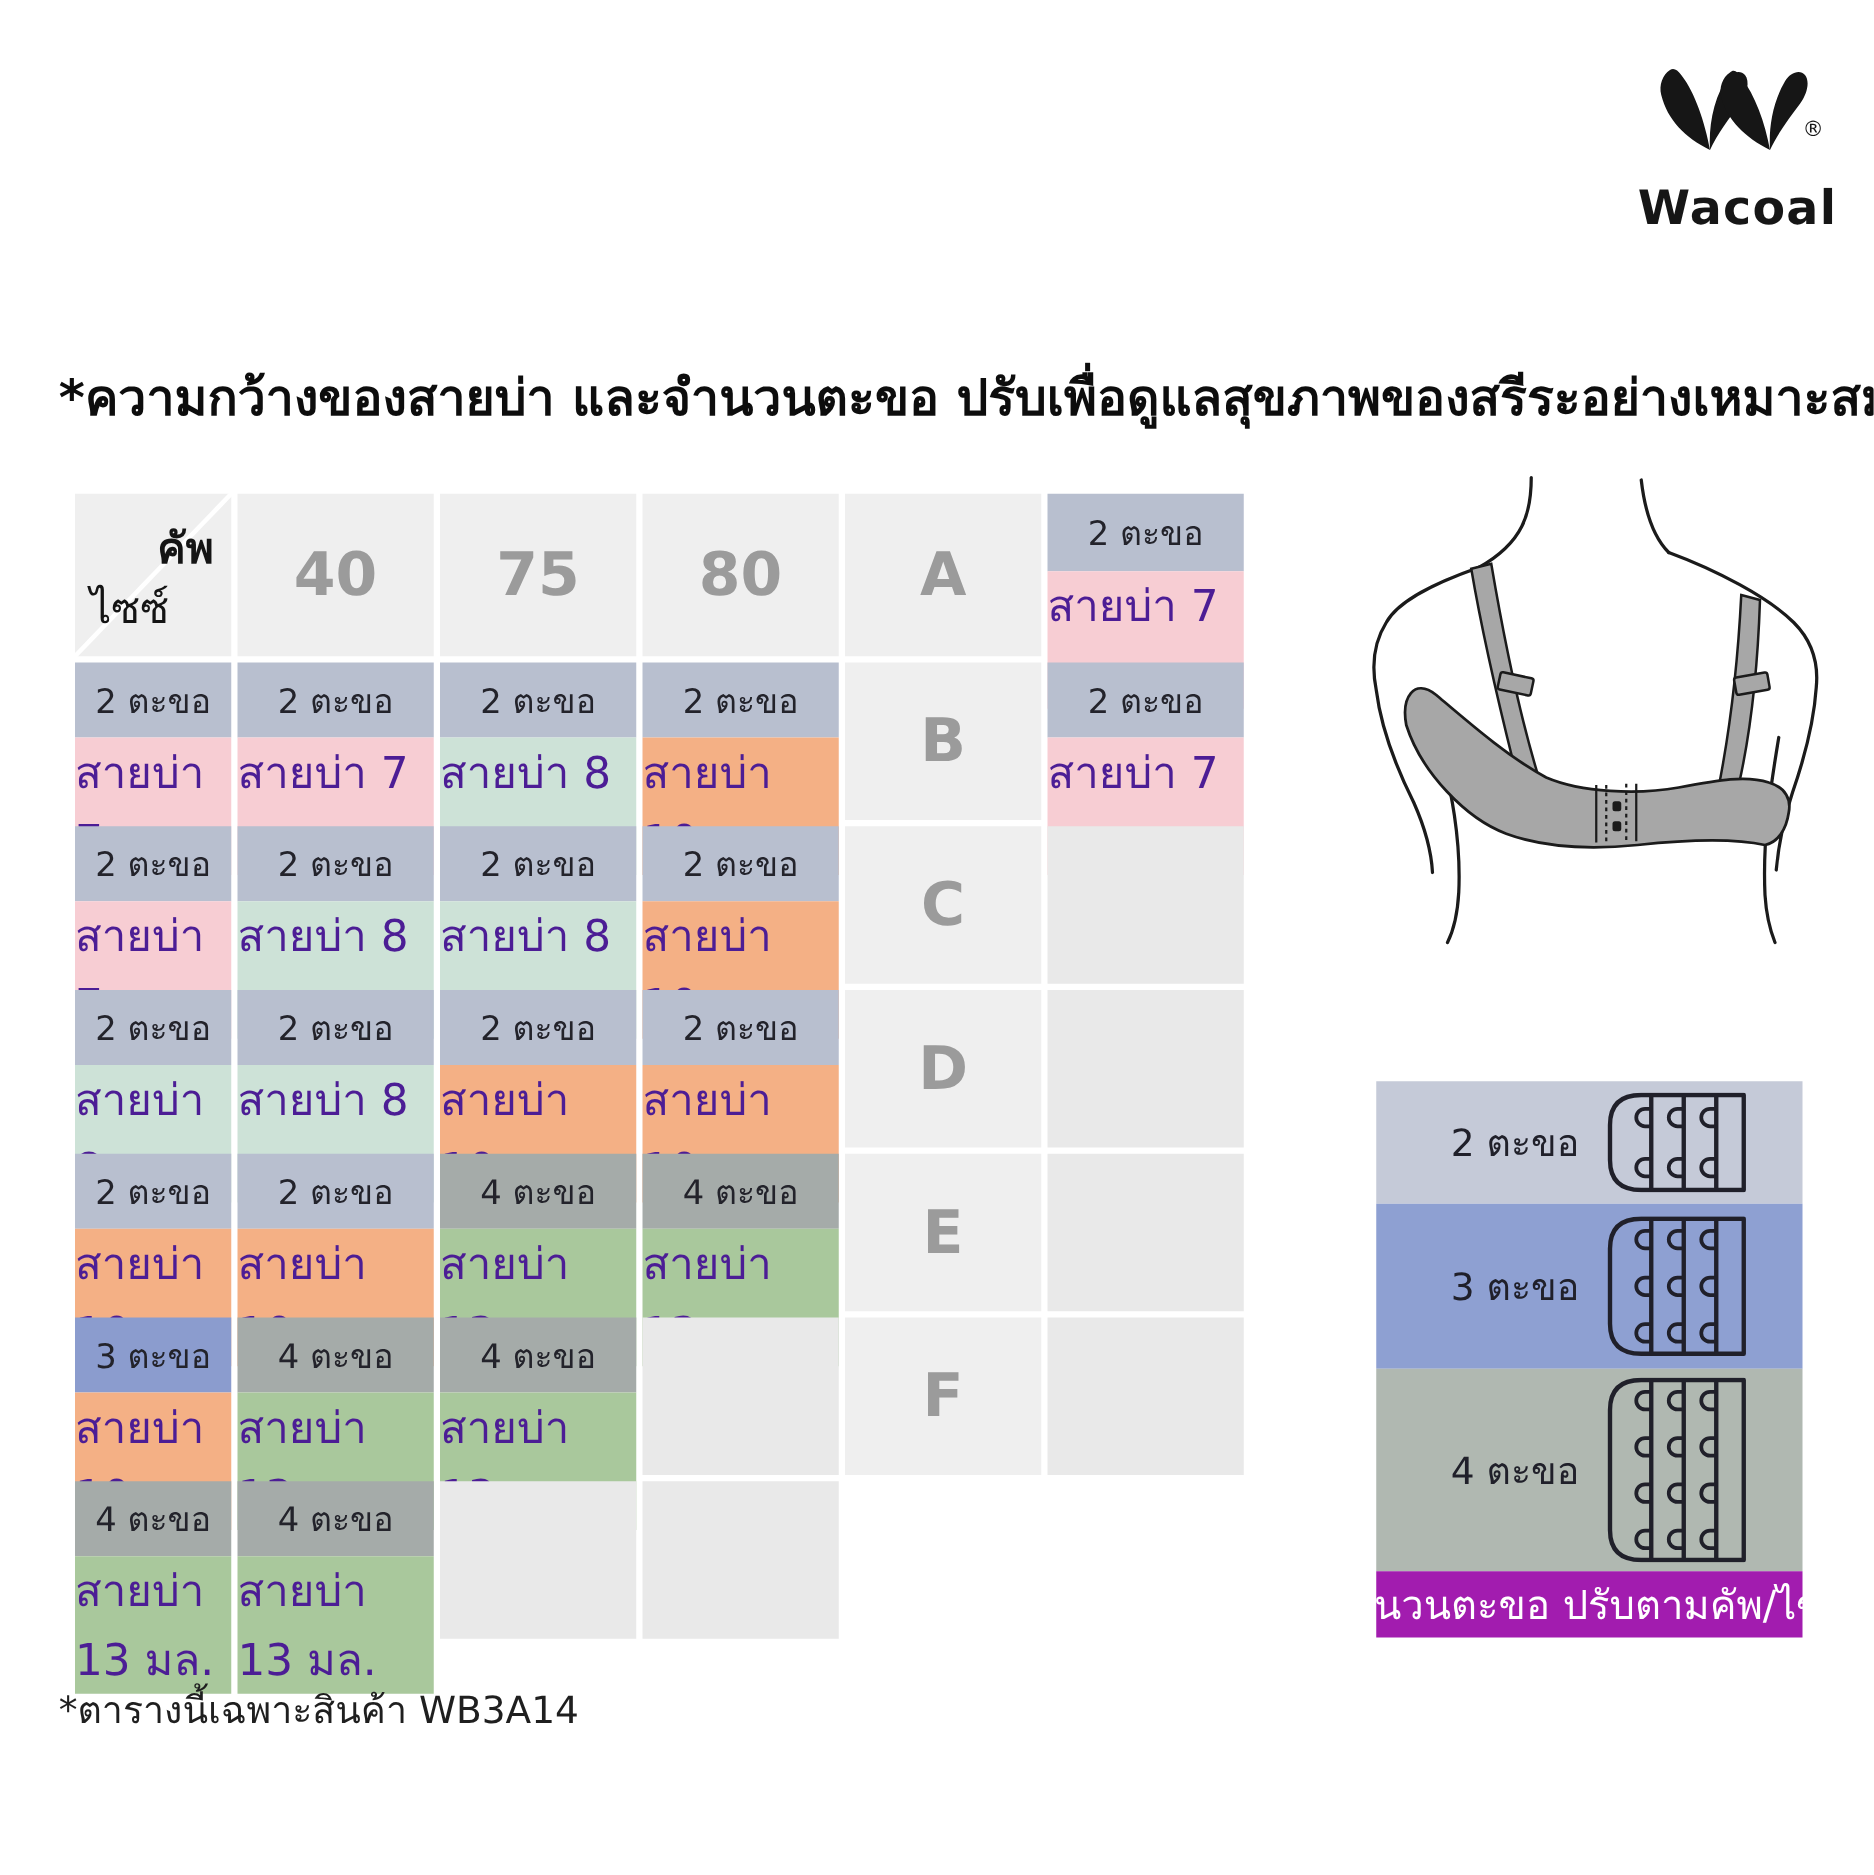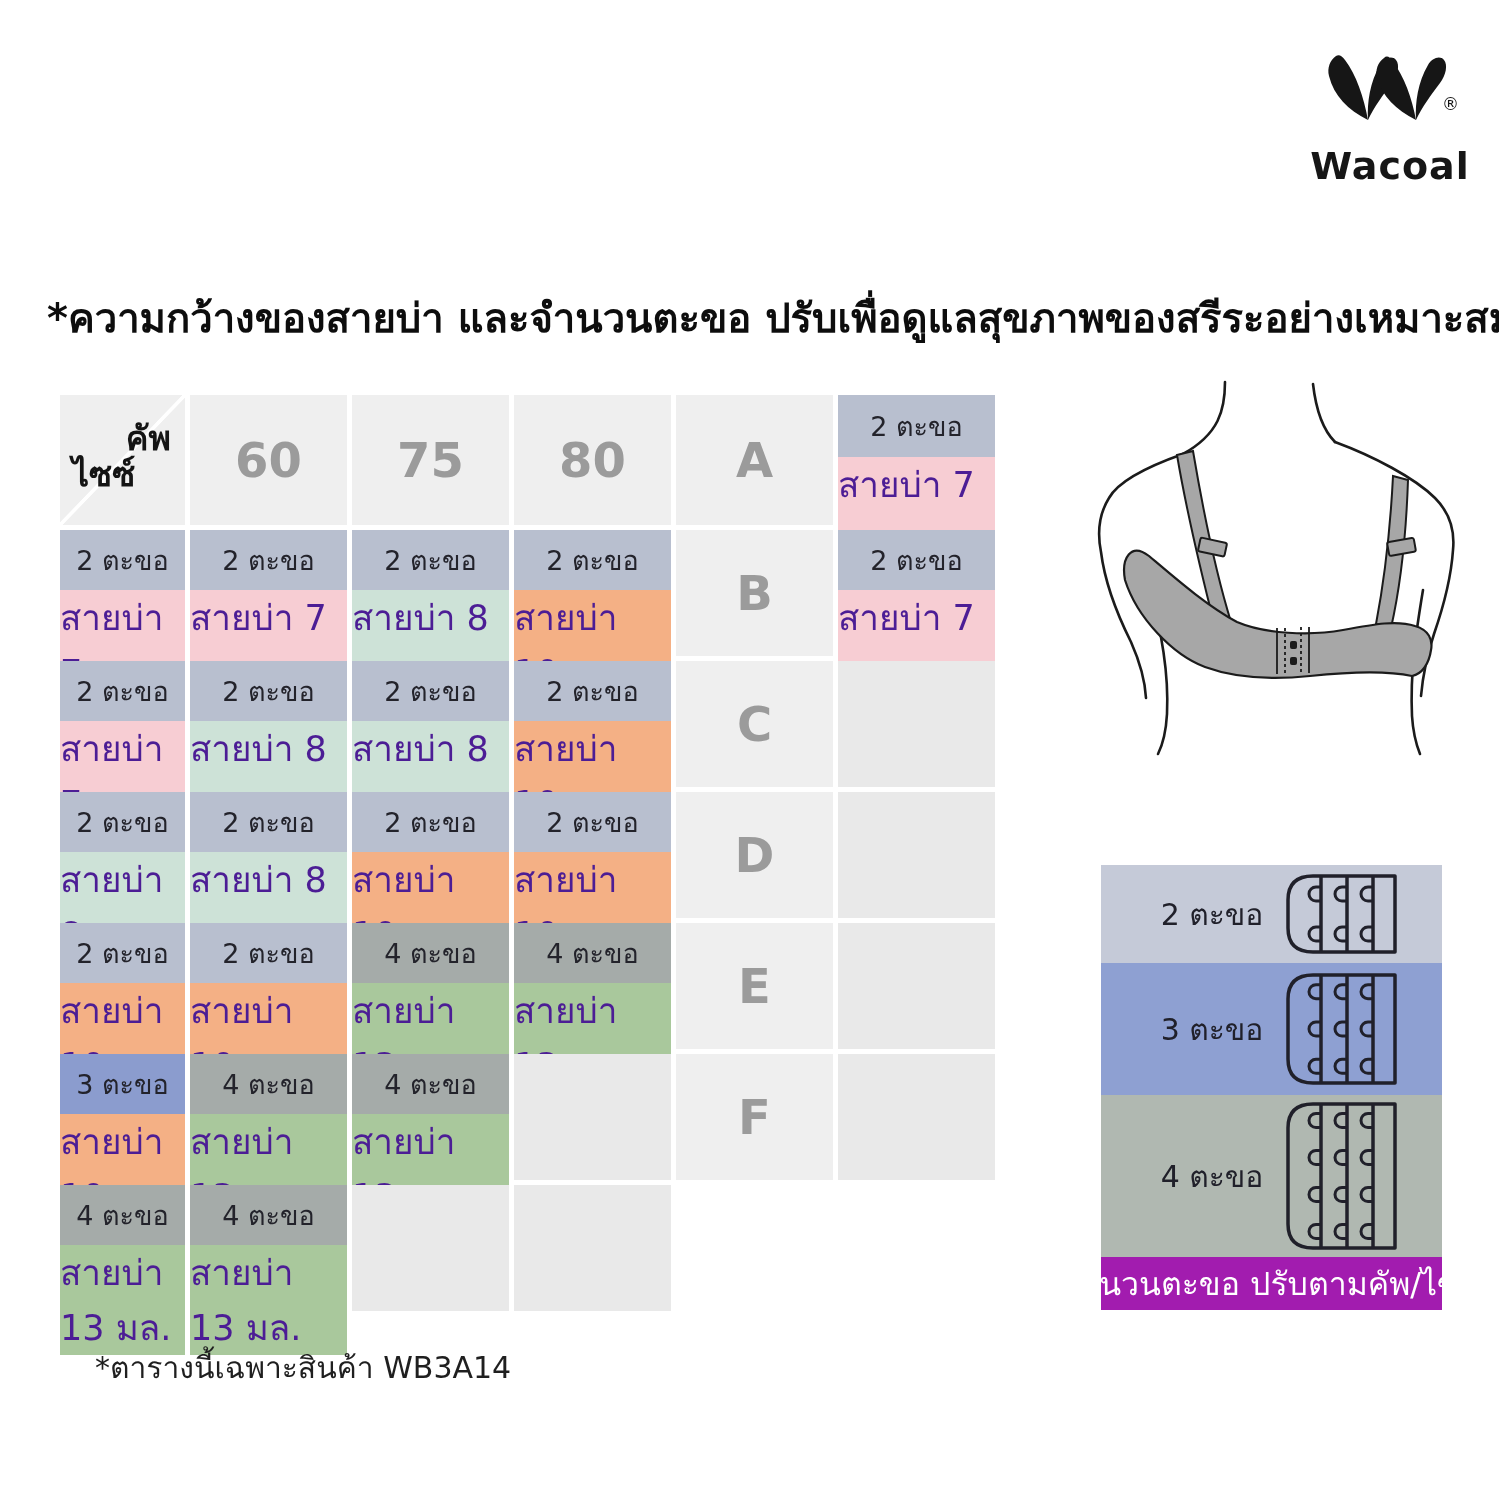--- a/index.html
+++ b/index.html
@@ -19,21 +19,21 @@
   .subtitle{position:absolute;left:47px;top:286px;font-size:40px;font-weight:700;color:#0d0d0d;white-space:nowrap;}
 
   
   .size-table{position:absolute;left:60px;top:395px;display:grid;
               grid-template-columns:125px repeat(5,157px);
               grid-template-rows:130px repeat(6,126px);
               gap:5px;}
   .corner{position:relative;
           background:linear-gradient(to bottom right,#efefef 48.8%,#ffffff 49.2%,#ffffff 50.8%,#efefef 51.2%);}
   .corner-top{position:absolute;top:16px;right:14px;font-size:34px;font-weight:700;color:#141414;margin-left:19px;}
-  .corner-bottom{position:absolute;bottom:24px;left:12px;font-size:34px;font-weight:700;color:#141414;}
+  .corner-bottom{position:absolute;bottom:12px;left:12px;font-size:34px;font-weight:400;color:#141414;}
   .colhead,.rowhead{background:#efefef;display:flex;align-items:center;justify-content:center;
           font-size:48px;font-weight:700;color:#9b9b9b;}
   .cell{display:flex;flex-direction:column;}
   .cell-top{flex:0 0 48%;display:flex;align-items:center;justify-content:center;
             font-size:27px;color:#23232b;}
   .cell-bottom{flex:1;display:flex;align-items:center;justify-content:center;
             font-size:35px;color:#4c1d95;}
   .cell-empty{background:#e9e9e9;}
 
   
@@ -44,21 +44,21 @@
   .legend-band{display:flex;align-items:center;}
   .band-2{height:98px;}
   .band-3{height:132px;}
   .band-4{height:162px;}
   .legend-label{margin-left:40px;width:145px;text-align:center;font-size:30px;color:#20202a;}
   .hook-art{margin-left:auto;margin-right:44px;display:flex;align-items:center;}
   .legend-caption{height:53px;background:#a21caf;color:#ffffff;font-size:32px;
                   display:flex;align-items:center;justify-content:center;white-space:nowrap;}
 
   
-  .footnote{position:absolute;left:47px;top:1344px;font-size:30px;color:#1f1f1f;margin-left:48px;}
+  .footnote{position:absolute;left:47px;top:1344px;font-size:30px;color:#1f1f1f;}
 </style>
 </head>
 <body>
 
 <div class="page">
 
   <div class="logo">
     <span class="logo-mark">
       <svg width="150" height="72" viewBox="0 0 132 72">
         <g fill="#161616">
@@ -74,21 +74,21 @@
   </div>
 
 
   <div class="subtitle">*ความกว้างของสายบ่า และจำนวนตะขอ ปรับเพื่อดูแลสุขภาพของสรีระอย่างเหมาะสม</div>
 
   <div class="size-table" id="size-table">
       <div class="corner">
         <span class="corner-top">คัพ</span>
         <span class="corner-bottom">ไซซ์</span>
       </div>
-      <div class="colhead">60</div>
+      <div class="colhead">40</div>
       <div class="colhead">75</div>
       <div class="colhead">80</div>
       <div class="rowhead">A</div>
       <div class="cell">
         <div class="cell-top" style="background: rgb(184, 191, 207);">2 ตะขอ</div>
         <div class="cell-bottom" style="background: rgb(247, 205, 211);">สายบ่า 7 มล.</div>
       </div>
       <div class="cell">
         <div class="cell-top" style="background: rgb(184, 191, 207);">2 ตะขอ</div>
         <div class="cell-bottom" style="background: rgb(247, 205, 211);">สายบ่า 7 มล.</div>

